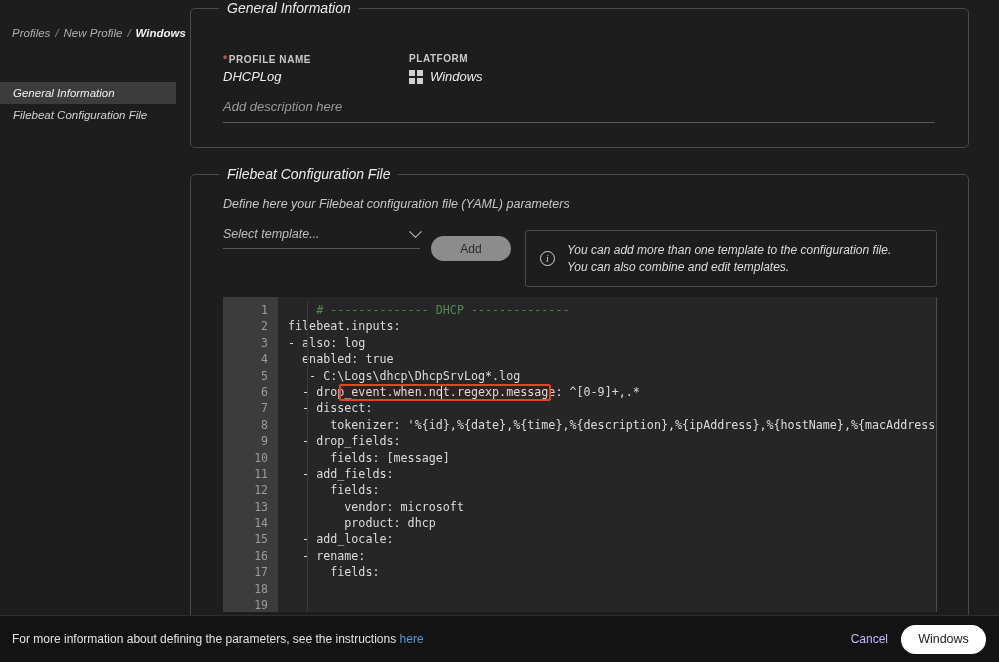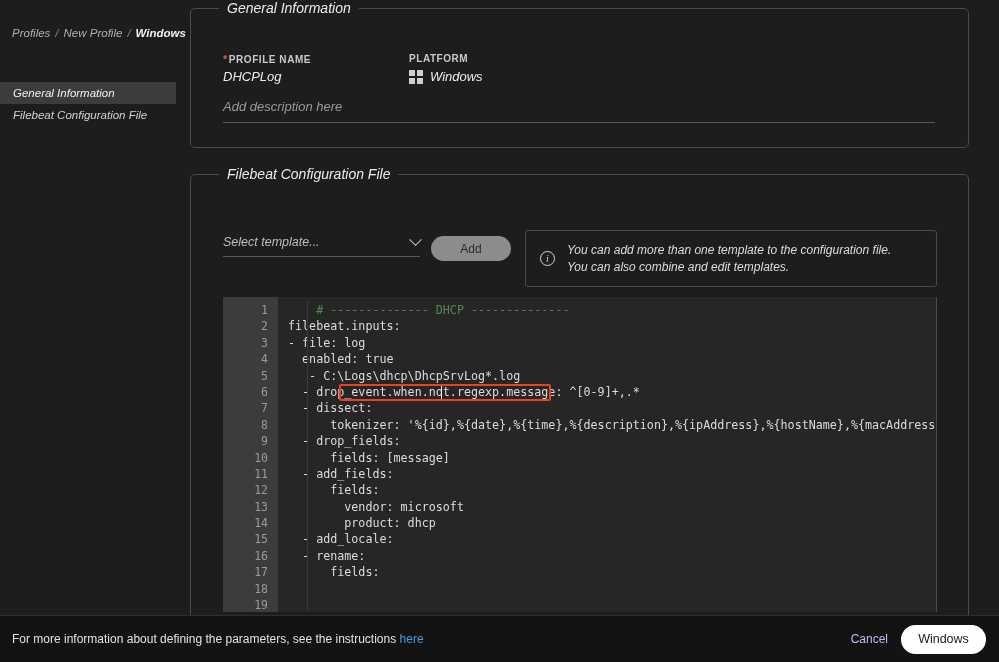--- a/index.html
+++ b/index.html
@@ -76,21 +76,21 @@
   }
   #desc-field .ph { font-size: 13px; font-style: italic; color: #9a9a9a; }
 
   
   #fb-subtitle {
     position: absolute; left: 32px; top: 22px;
     font-size: 12.5px; font-style: italic; color: #c6c6c6; white-space: nowrap;
   }
 
   #template-select {
-    position: absolute; left: 32px; top: 60px; width: 197px;
+    position: absolute; left: 32px; top: 52px; width: 197px;
     border-bottom: 1px solid #585858; padding-bottom: 7px;
     display: flex; align-items: center; justify-content: space-between;
   }
   #template-select .ph { font-size: 12.5px; font-style: italic; color: #bdbdbd; }
   .chev { width: 9px; height: 9px; border-right: 1.6px solid #c0c0c0;
           border-bottom: 1.6px solid #c0c0c0; transform: rotate(45deg) translate(-2px,-2px); }
 
   #add-button {
     position: absolute; left: 240px; top: 61px;
     width: 80px; height: 25px; border-radius: 13px;
@@ -210,20 +210,21 @@
     <span>Windows</span>
   </div>
 
   <div id="desc-field">
     <span class="ph">Add description here</span>
   </div>
 </section>
 
 <section class="panel" id="panel-filebeat">
   <div class="legend">Filebeat Configuration File</div>
+  <div id="fb-subtitle">Define here your Filebeat configuration file (YAML) parameters</div>
 
   <div id="template-select">
     <span class="ph">Select template...</span>
     <span class="chev"></span>
   </div>
 
   <button id="add-button">Add</button>
 
   <div id="info-box">
     <span class="info-glyph">i</span>
@@ -253,21 +254,21 @@
         <div class="ln">16</div>
         <div class="ln">17</div>
         <div class="ln">18</div>
         <div class="ln">19</div>
       </div>
     <div id="code">
       <div class="guide"></div>
       <div id="hl-box"></div>
       <div class="cl comment">    # -------------- DHCP --------------</div>
         <div class="cl">filebeat.inputs:</div>
-        <div class="cl">- file: log</div>
+        <div class="cl">- also: log</div>
         <div class="cl">  enabled: true</div>
         <div class="cl">   - C:\Logs\dhcp\DhcpSrvLog*.log</div>
         <div class="cl">  - drop_event.when.not.regexp.message: ^[0-9]+,.*</div>
         <div class="cl">  - dissect:</div>
         <div class="cl">      tokenizer: '%{id},%{date},%{time},%{description},%{ipAddress},%{hostName},%{macAddress},%{user</div>
         <div class="cl">  - drop_fields:</div>
         <div class="cl">      fields: [message]</div>
         <div class="cl">  - add_fields:</div>
         <div class="cl">      fields:</div>
         <div class="cl">        vendor: microsoft</div>

